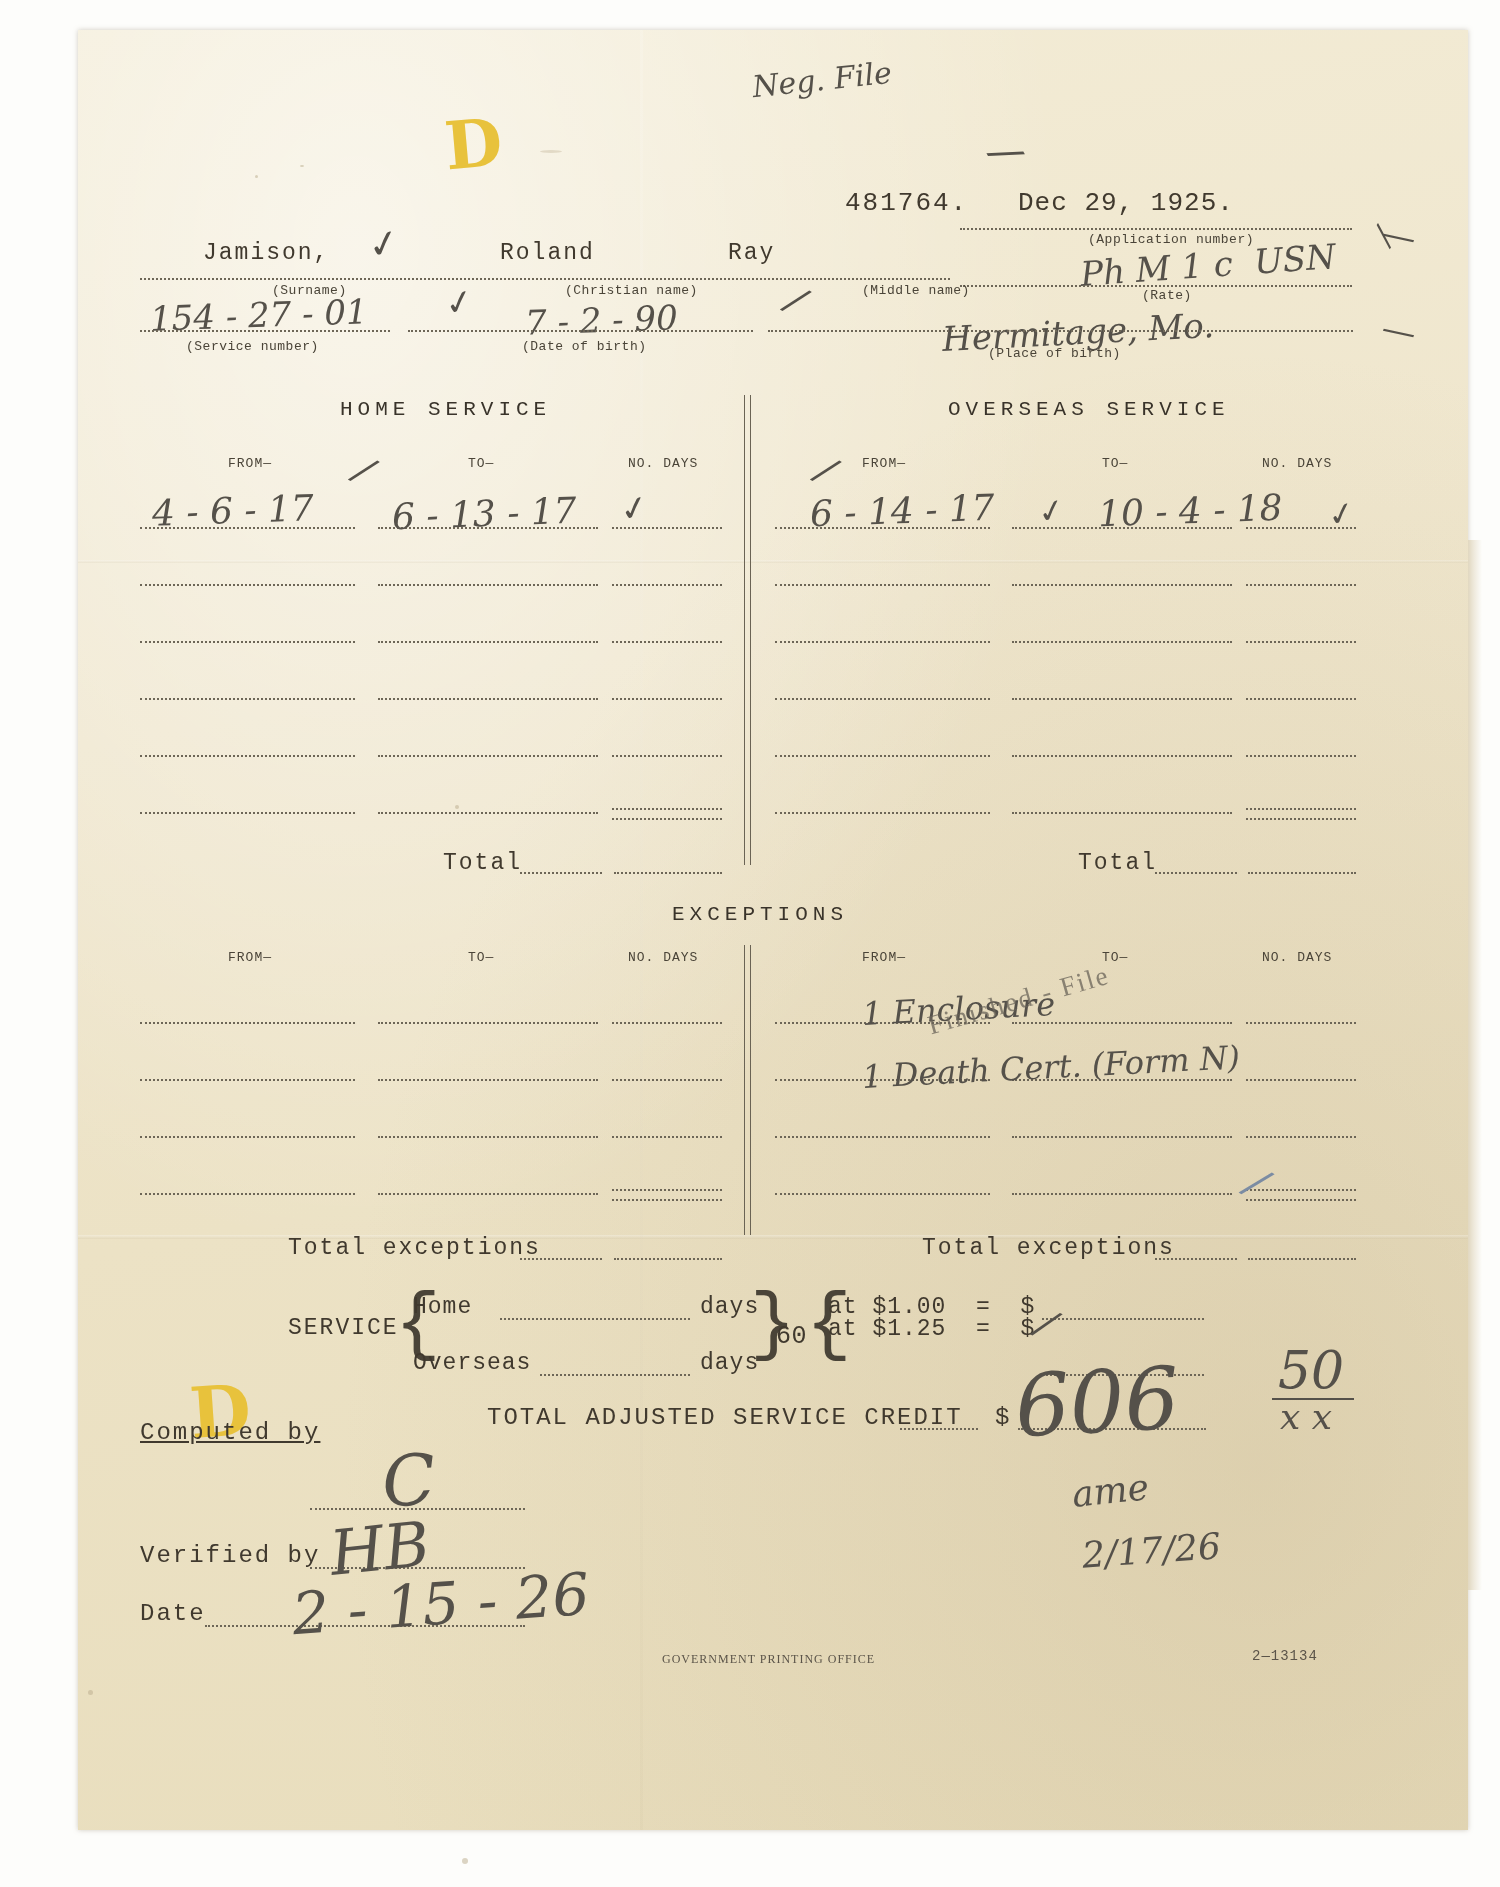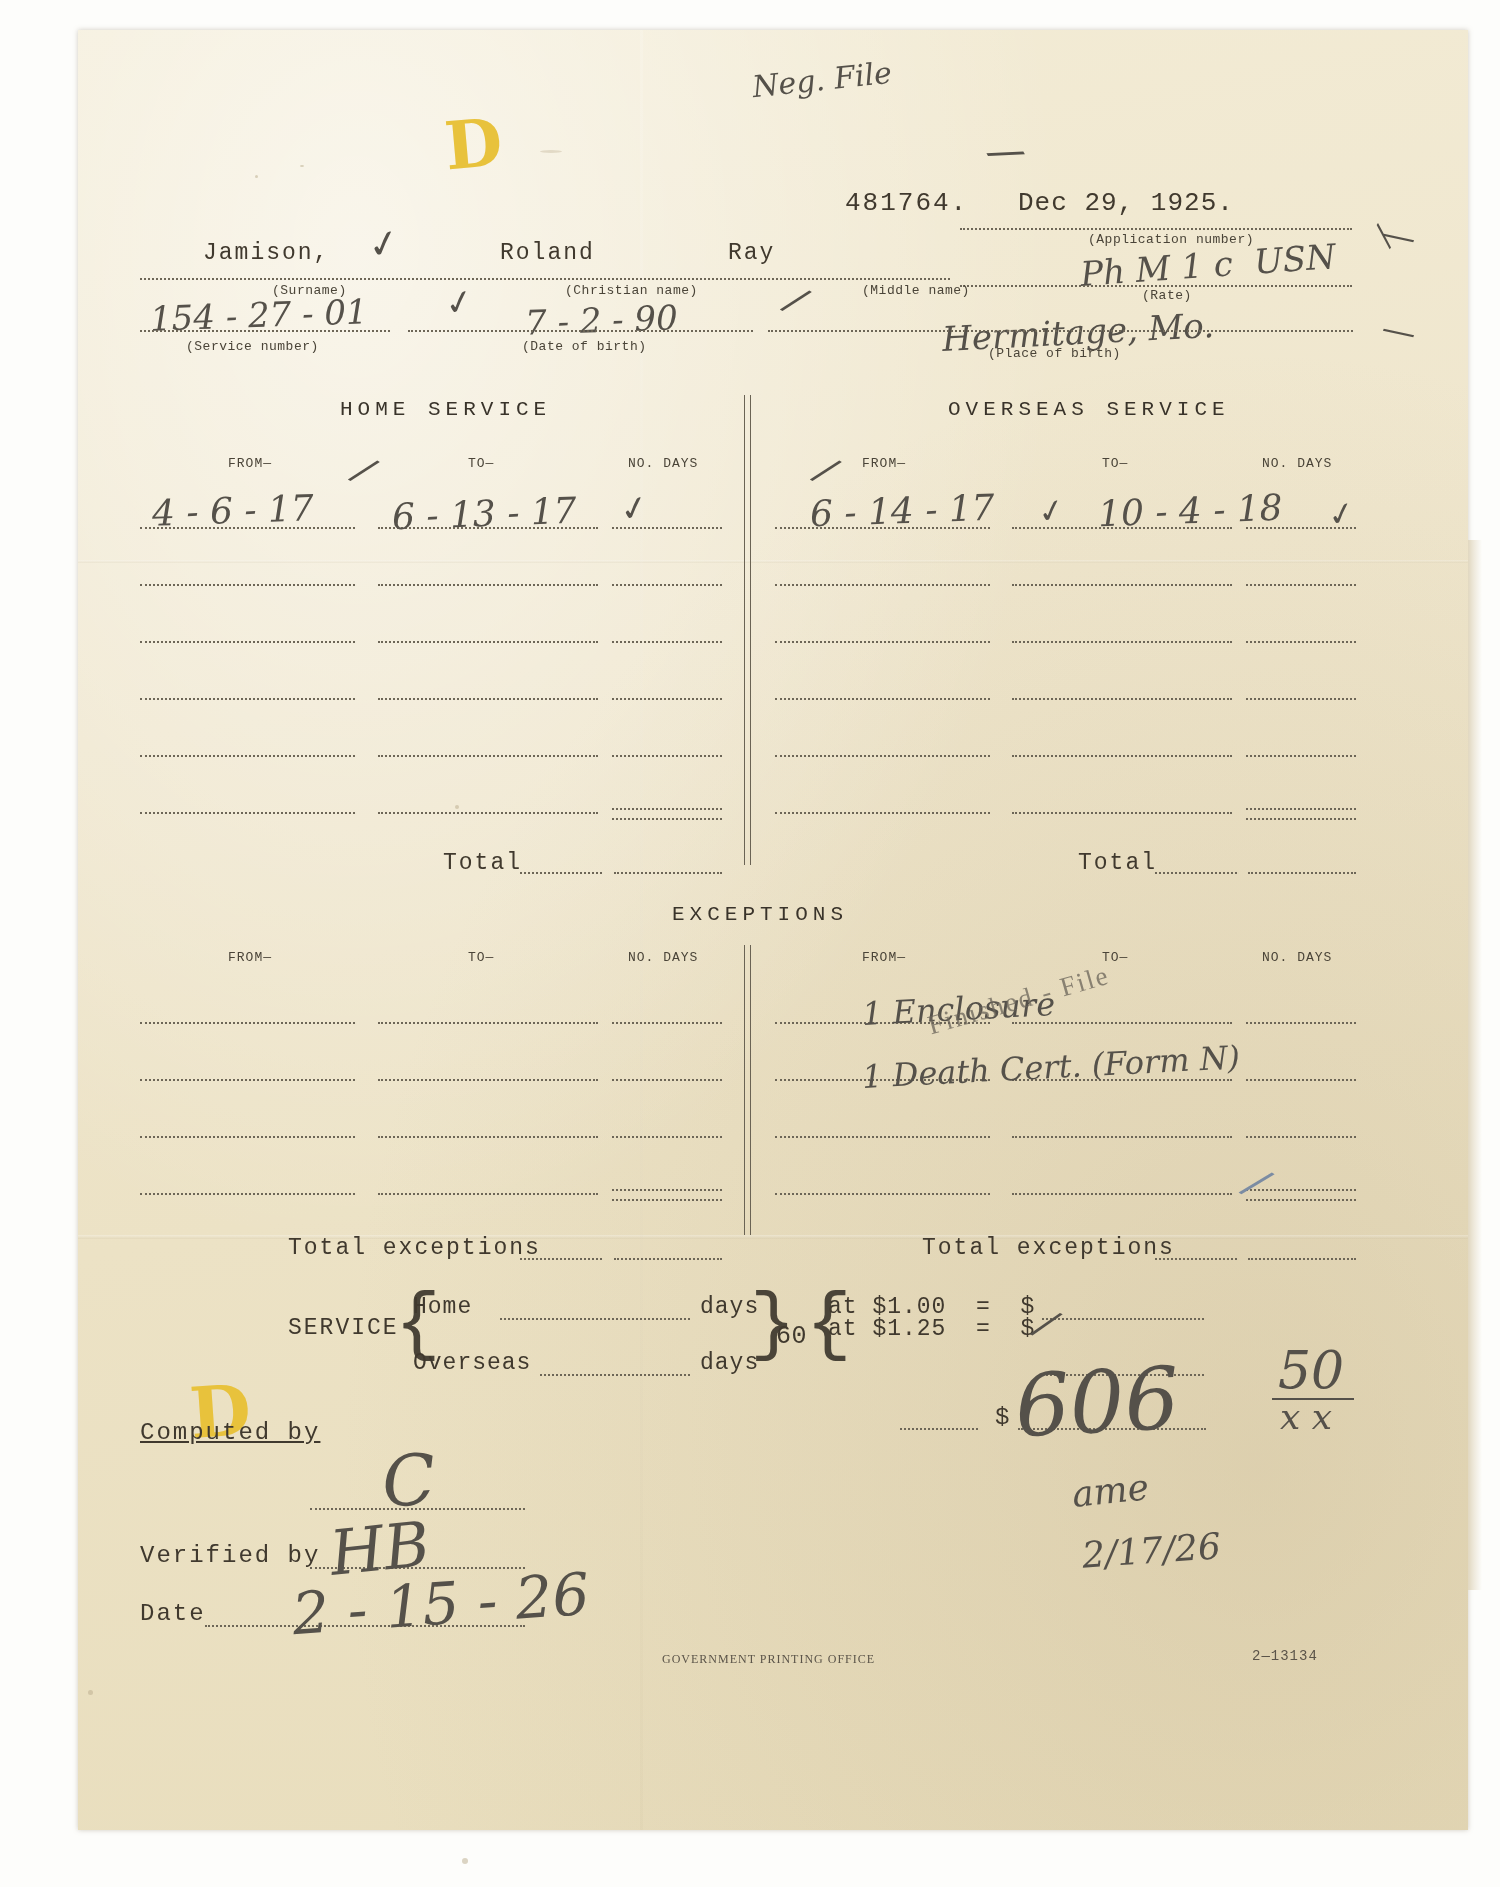--- a/index.html
+++ b/index.html
@@ -330,20 +330,21 @@
   <div class="t" style="left:750px;top:1282px;font-size:76px;color:#4a4438;transform:scaleX(-1);">{</div>
   <div class="t typed" style="left:776px;top:1322px;font-size:25px;">60</div>
   <div class="t" style="left:806px;top:1282px;font-size:76px;color:#4a4438;">{</div>
 
   <div class="t typed" style="left:828px;top:1294px;font-size:23px;letter-spacing:1px;">at $1.00  =  $</div>
   <div class="dots" style="left:1042px;top:1318px;width:162px;"></div>
 
   <div class="t typed" style="left:828px;top:1316px;font-size:23px;letter-spacing:1px;">at $1.25  =  $</div>
   <div class="dots" style="left:1042px;top:1374px;width:162px;"></div>
 
+  <div class="t typed" style="left:487px;top:1404px;font-size:24px;letter-spacing:2px;">TOTAL ADJUSTED SERVICE CREDIT</div>
   <div class="dots" style="left:900px;top:1428px;width:78px;"></div>
   <div class="t typed" style="left:995px;top:1404px;font-size:24px;">$</div>
   <div class="dots" style="left:1018px;top:1428px;width:188px;"></div>
 
   <div class="hw hw-pencil" style="left:1015px;top:1352px;font-size:86px;transform:rotate(-3deg);">606</div>
   <div class="hw hw-pencil" style="left:1278px;top:1340px;font-size:52px;">50</div>
   <div class="solid" style="left:1272px;top:1398px;width:82px;border-bottom:2px solid #55514a;"></div>
   <div class="hw hw-pencil" style="left:1280px;top:1396px;font-size:36px;">x x</div>
   <div class="hw hw-pencil" style="left:1040px;top:1300px;font-size:40px;transform:rotate(28deg);">/</div>
 

